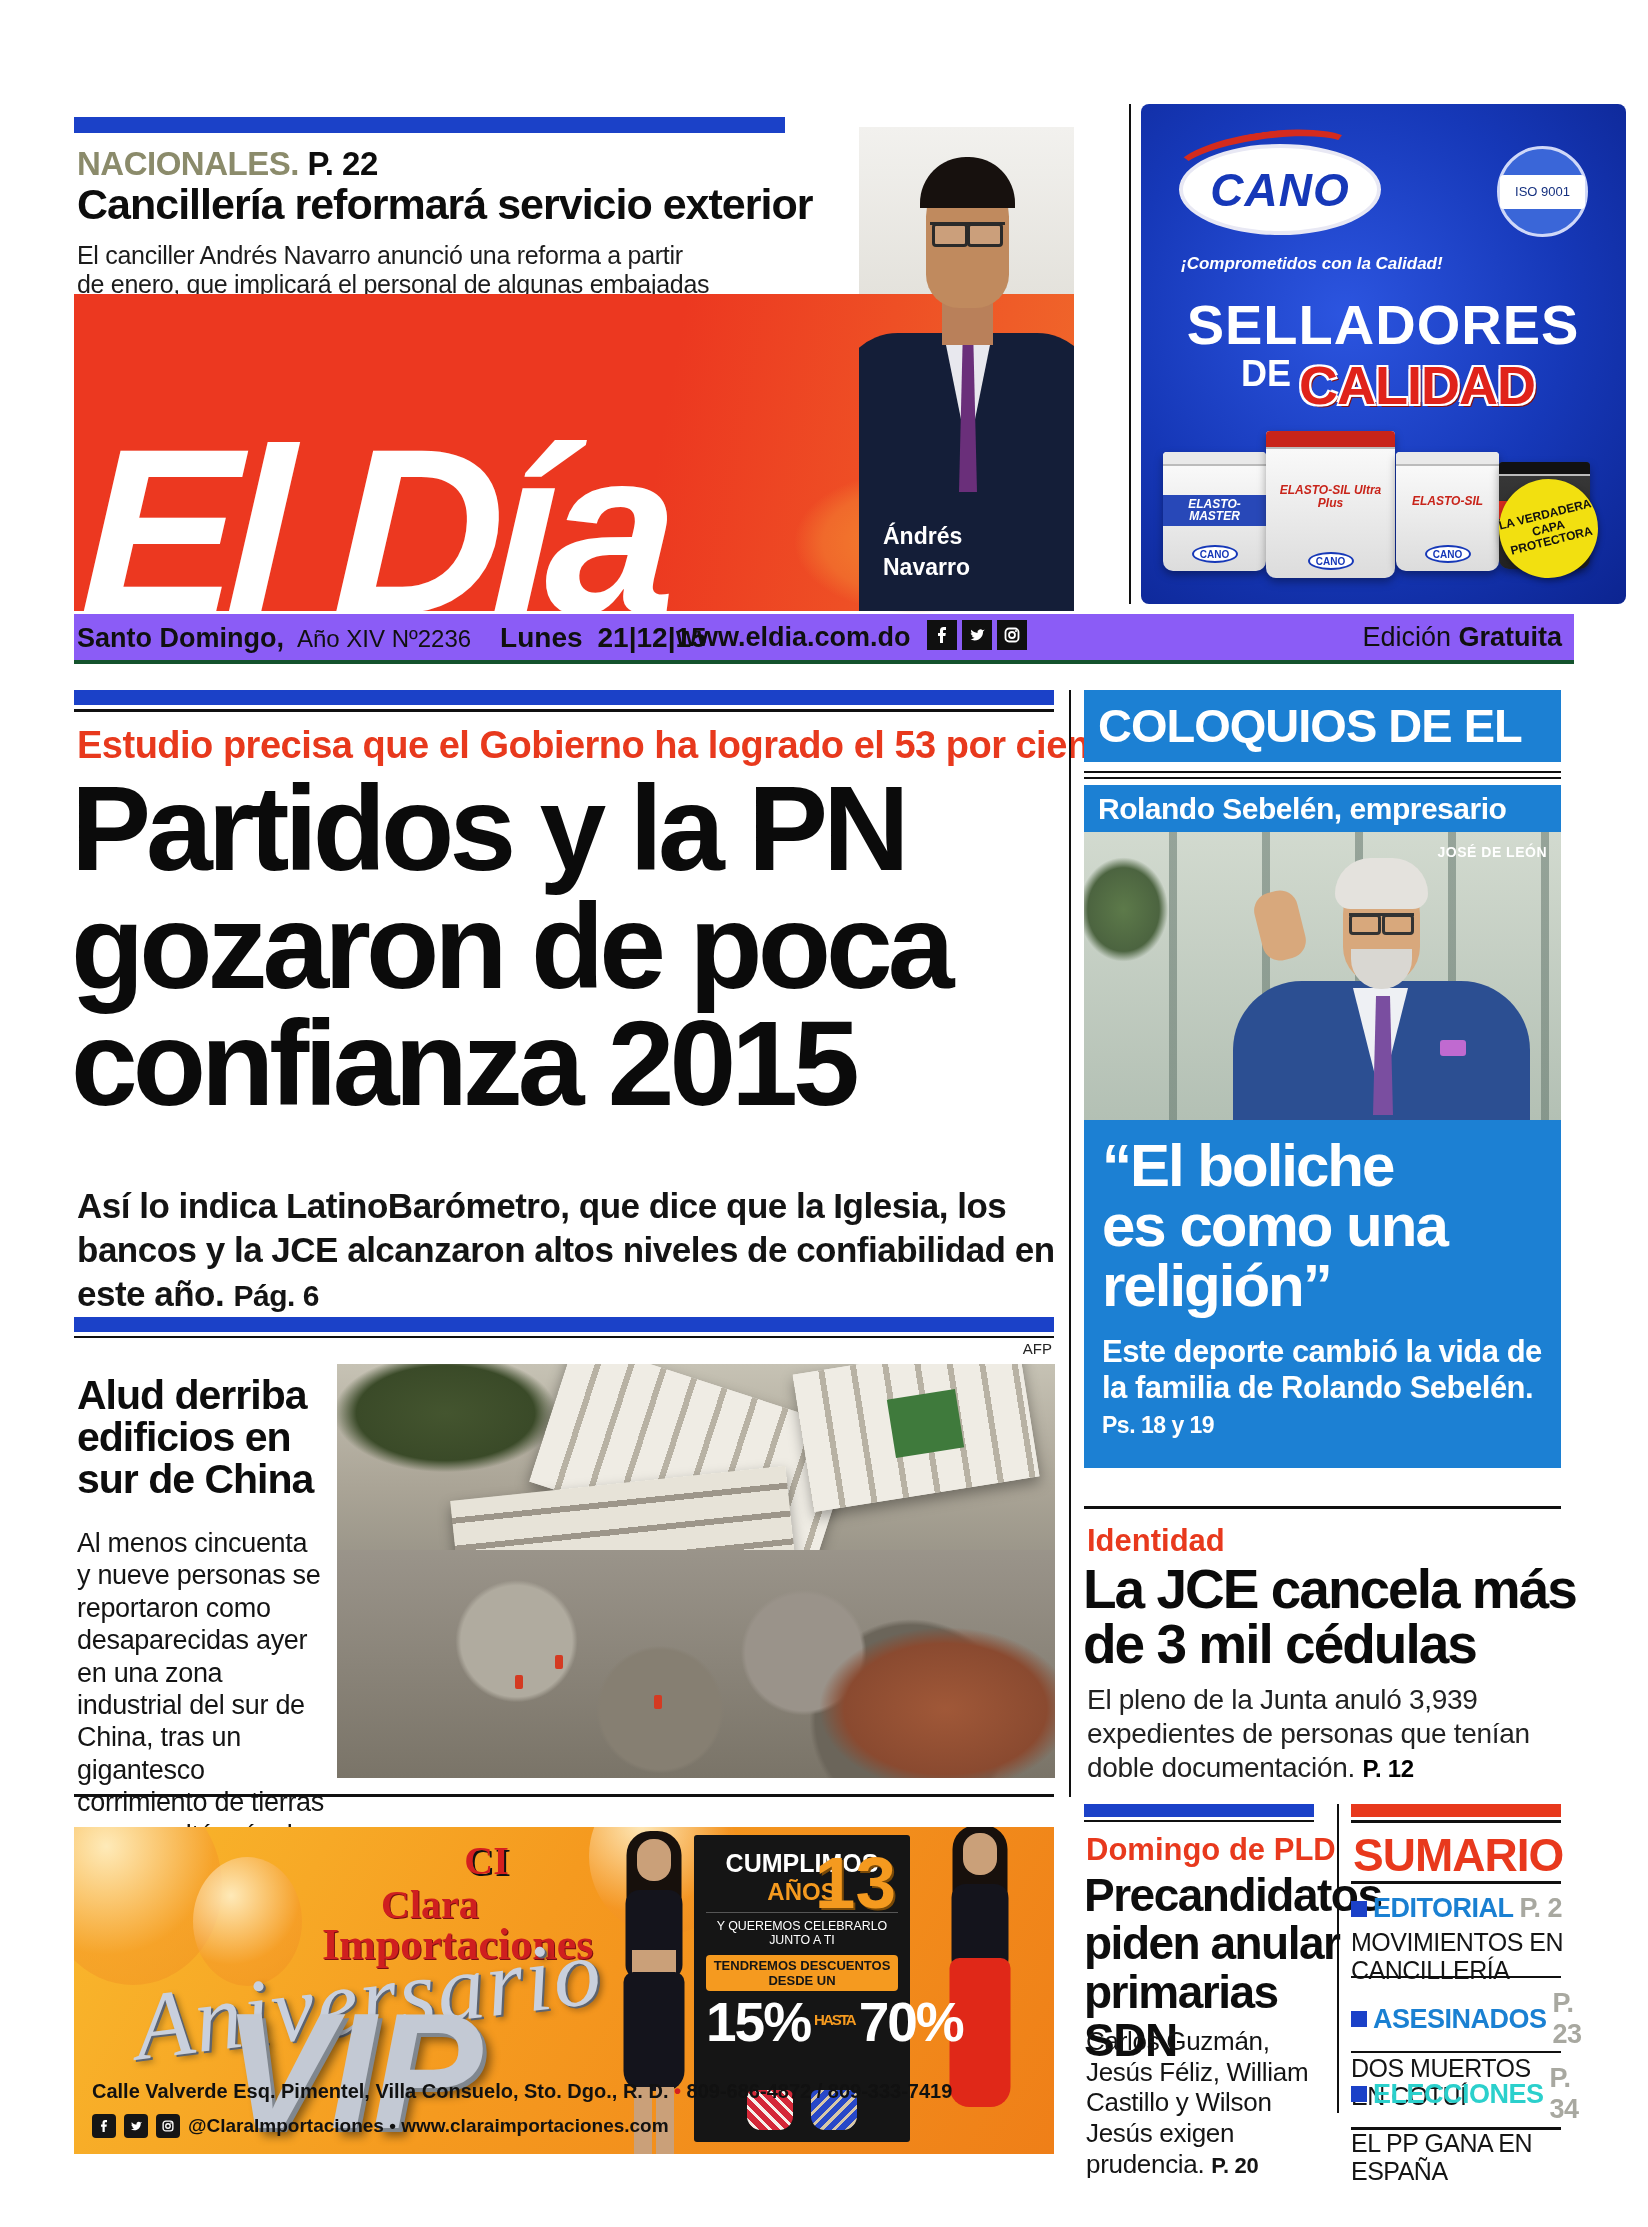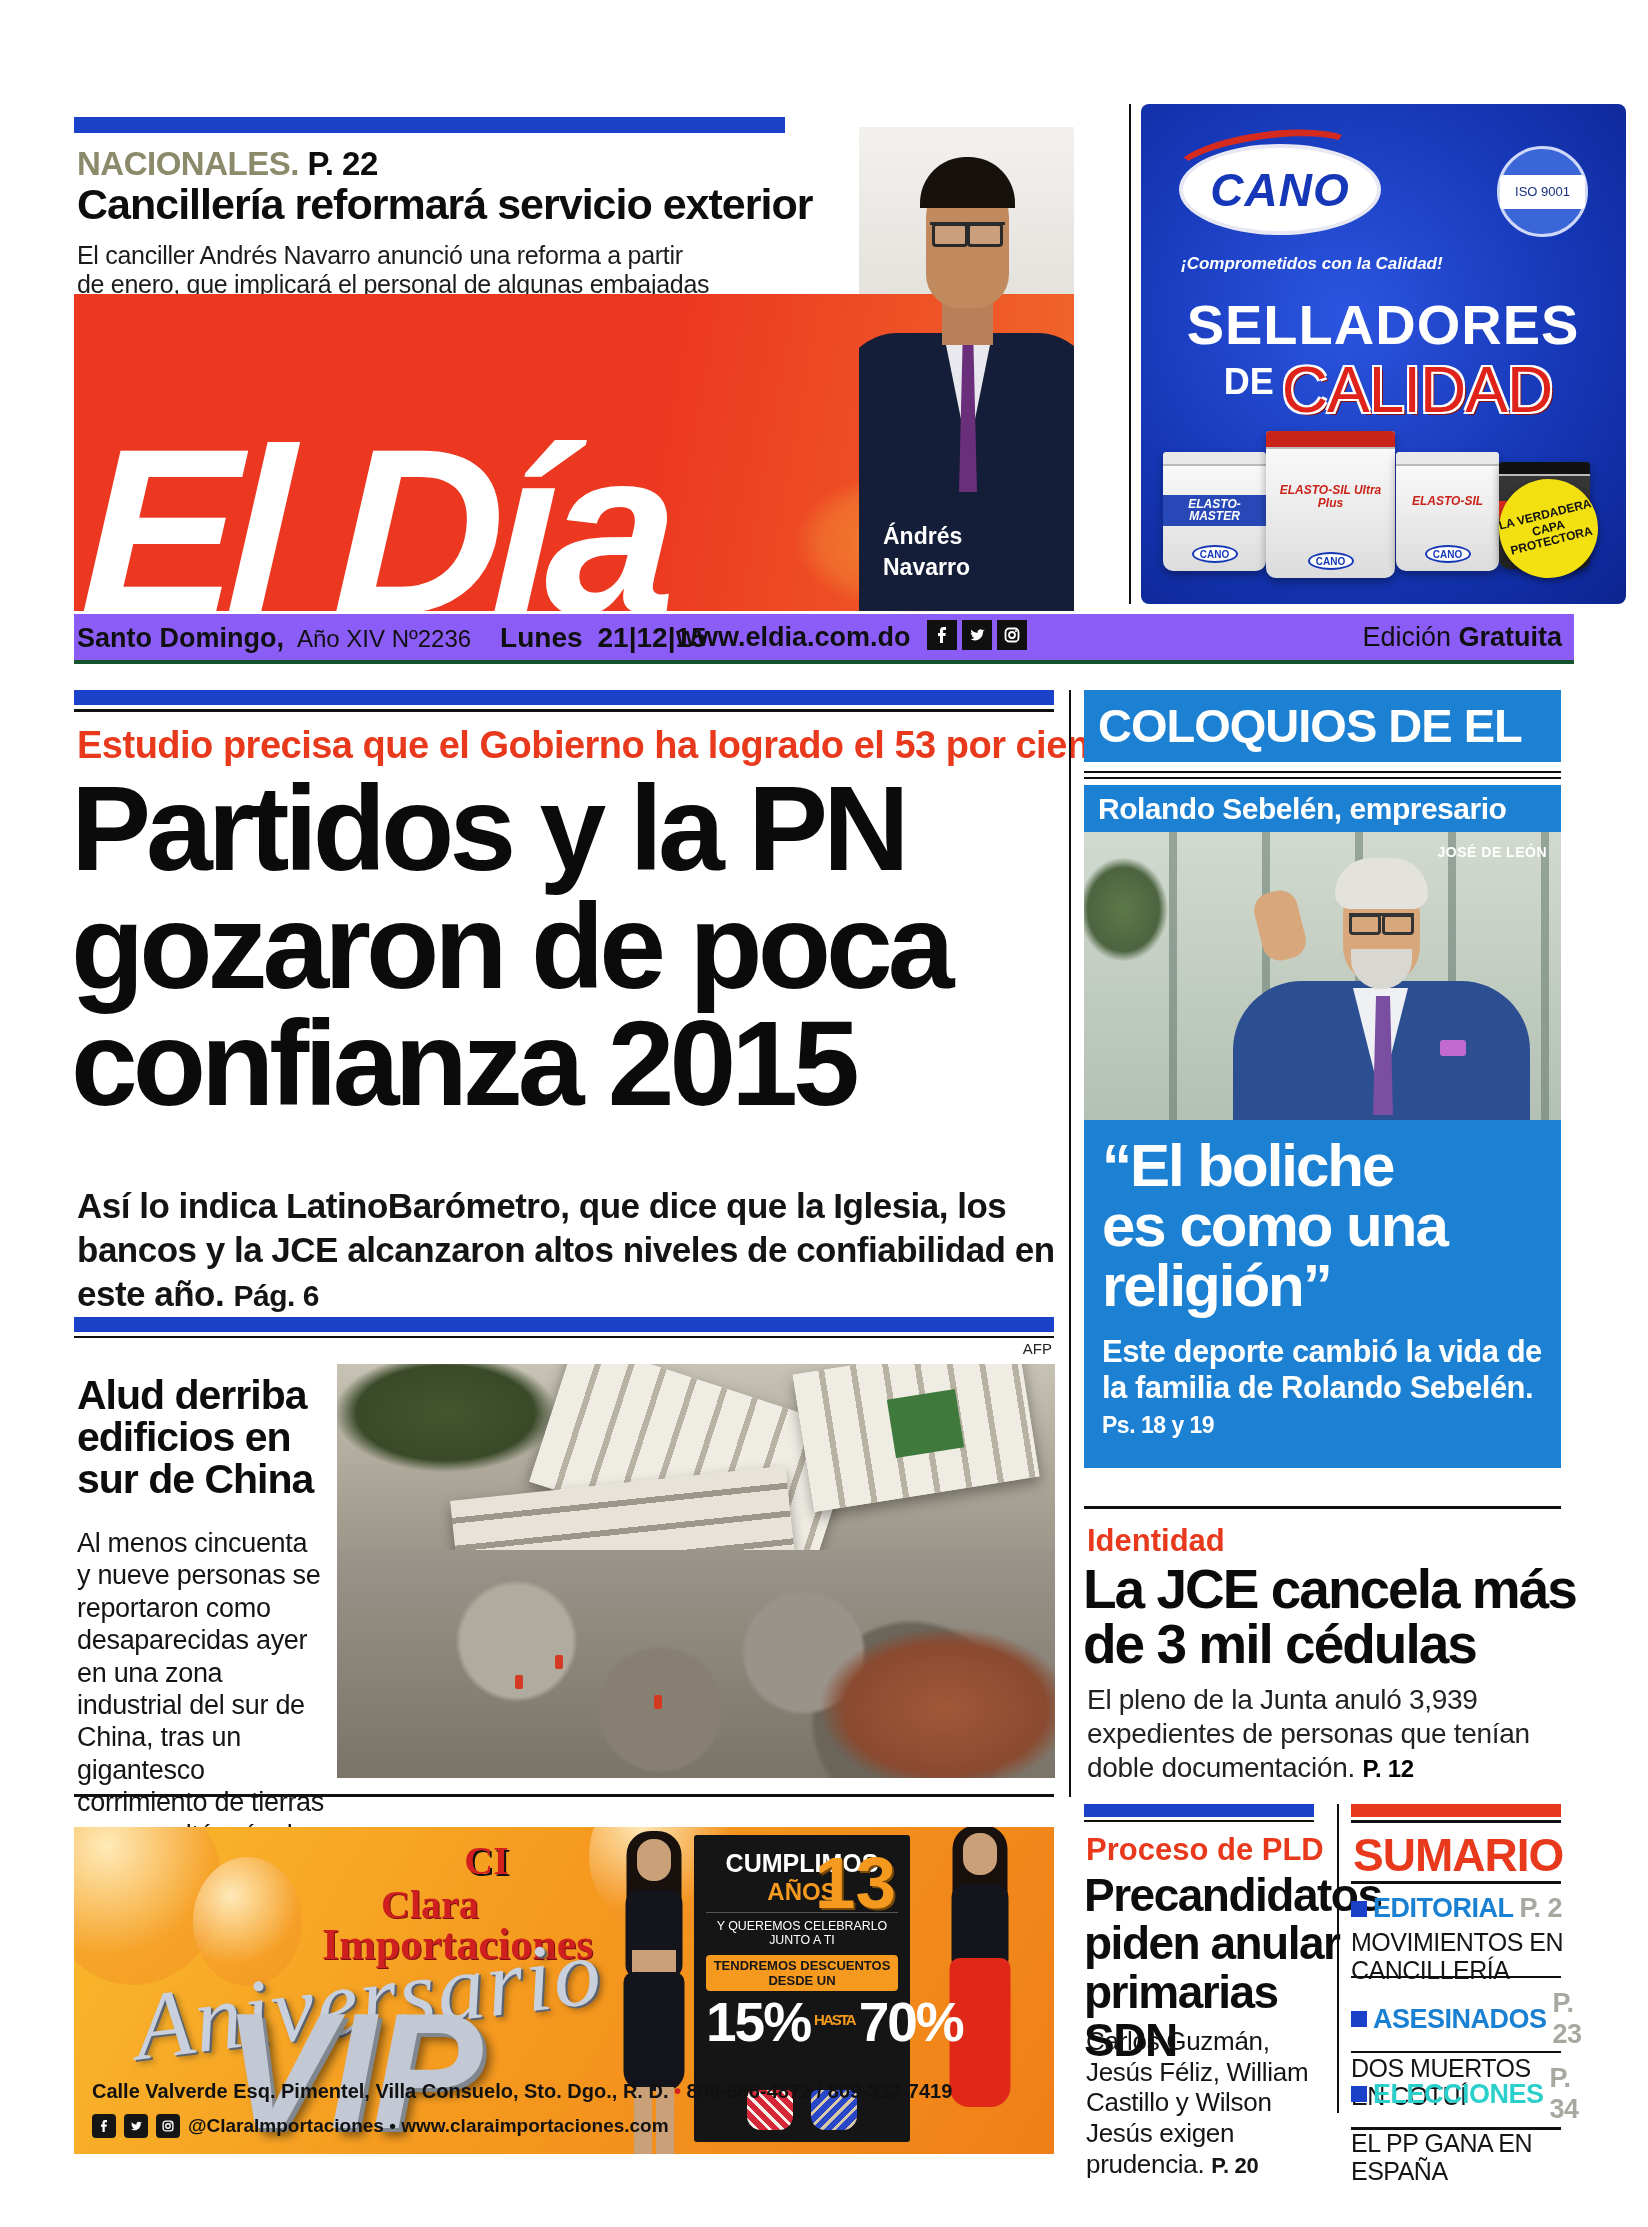--- a/index.html
+++ b/index.html
@@ -49,21 +49,21 @@
   .cano-arc{position:absolute;left:30px;top:28px;width:188px;height:59px;border:7px solid transparent;
     border-top-color:#d42b1e;border-radius:50%;transform:rotate(-8deg);}
   .iso-badge{position:absolute;right:38px;top:42px;width:91px;height:91px;border-radius:50%;
     background:#3a66d8;border:3px solid #cfd8f8;display:flex;align-items:center;justify-content:center;}
   .iso-inner{width:87px;height:34px;background:#fff;border-radius:4px;display:flex;align-items:center;justify-content:center;
     font-size:13px;font-weight:normal;color:#15307f;}
   .cano-tagline{position:absolute;left:40px;top:150px;color:#fff;font-size:17px;font-weight:bold;font-style:italic;}
   .cano-selladores{position:absolute;left:34px;top:188px;width:416px;text-align:center;color:#fff;font-size:56px;font-weight:bold;letter-spacing:1px;}
   .cano-de-calidad{position:absolute;left:34px;top:249px;width:426px;text-align:center;}
   .cano-de-calidad .de{color:#fff;font-size:36px;font-weight:bold;vertical-align:18px;margin-right:8px;}
-  .cano-de-calidad .calidad{color:#e0231a;font-size:64px;font-weight:normal;letter-spacing:-1px;
+  .cano-de-calidad .calidad{color:#e0231a;font-size:54px;font-weight:bold;letter-spacing:-1px;
     text-shadow:-2px -2px 0 #fff,2px -2px 0 #fff,-2px 2px 0 #fff,2px 2px 0 #fff,3px 3px 0 #8a0f08;}
   .bucket{position:absolute;background:linear-gradient(#fdfdfd,#dcdcdc);border-radius:4px 4px 10px 10px;
     box-shadow:0 4px 8px rgba(0,0,0,.35);overflow:hidden;}
   .bucket .lid{position:absolute;left:-4%;top:0;width:108%;height:14px;background:#e9e9e9;border-radius:4px;border-bottom:2px solid #bbb;}
   .bucket .lbl{position:absolute;left:0;right:0;top:36%;text-align:center;font-weight:bold;font-style:italic;font-size:12px;line-height:1.05;}
   .bucket .mini{position:absolute;left:50%;transform:translateX(-50%);bottom:8px;width:46px;height:18px;background:#fff;border:2px solid #1638b8;
     border-radius:50%;font-size:10px;font-weight:bold;color:#1638b8;text-align:center;line-height:15px;}
   .cap-badge{position:absolute;right:28px;bottom:26px;width:99px;height:99px;border-radius:50%;background:#f2e010;
     transform:rotate(-14deg);display:flex;align-items:center;justify-content:center;text-align:center;
     font-size:12px;font-weight:bold;color:#111;line-height:1.15;box-shadow:0 3px 6px rgba(0,0,0,.4);}
@@ -404,21 +404,21 @@
     <div>La JCE cancela más</div>
     <div>de 3 mil cédulas</div>
   </div>
   <div class="abs jce-deck">
     <span>El pleno de la Junta anuló 3,939 expedientes de personas que tenían doble documentación.</span>
     <span class="pg">P. 12</span>
   </div>
 
   <div class="abs pld-bar"></div>
   <div class="abs hline pld-line"></div>
-  <div class="abs pld-label">Proceso de PLD</div>
+  <div class="abs pld-label">Domingo de PLD</div>
   <div class="abs pld-headline">
     <div>Precandidatos</div>
     <div>piden anular</div>
     <div>primarias SDN</div>
   </div>
   <div class="abs pld-deck">
     <span>Carlos Guzmán, Jesús Féliz, William Castillo y Wilson Jesús exigen prudencia.</span>
     <span class="pg">P. 20</span>
   </div>
   <div class="abs bottom-divider"></div>

